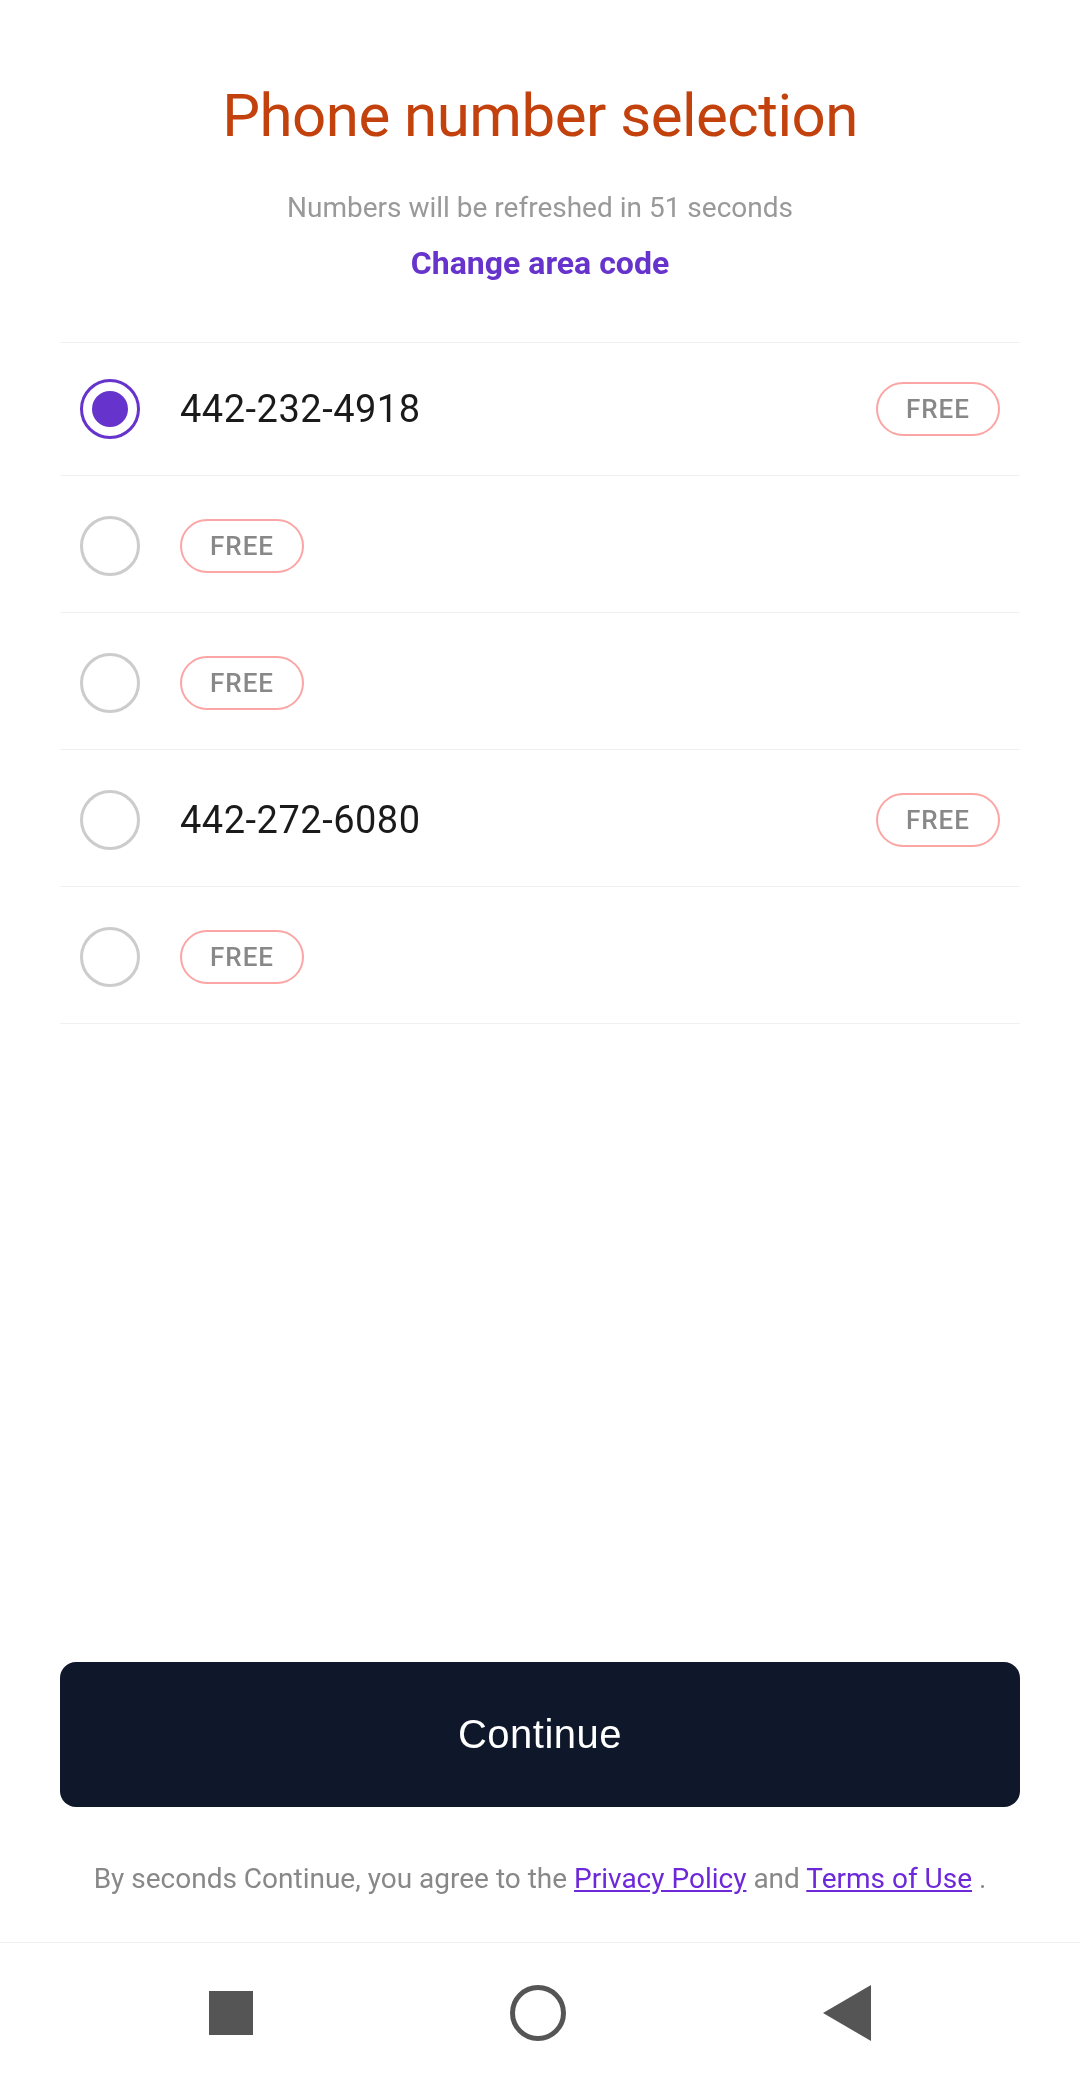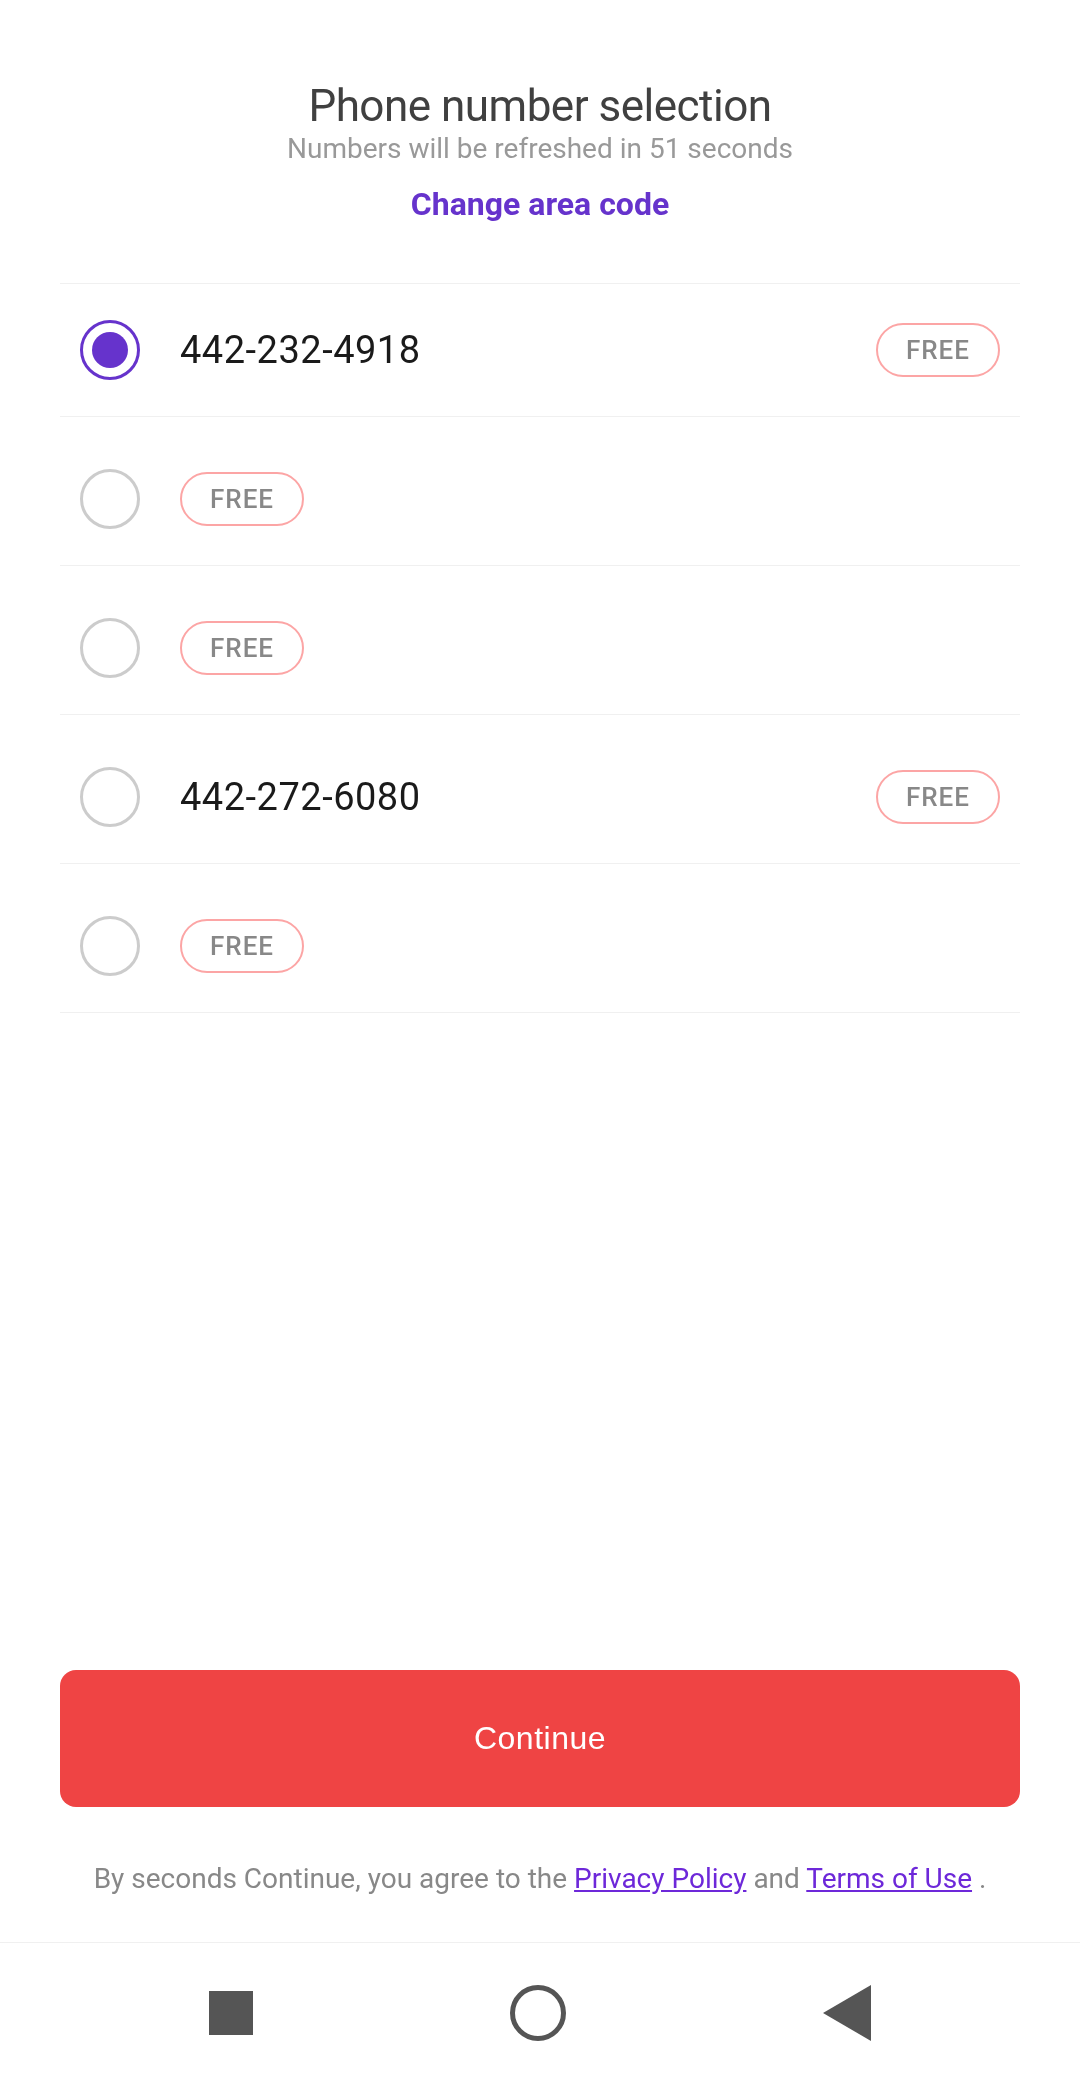--- a/index.html
+++ b/index.html
@@ -22,24 +22,25 @@
     .main-content {
       width: 100%;
       flex: 1;
       display: flex;
       flex-direction: column;
       align-items: center;
       padding: 80px 60px 40px 60px;
     }
 
     .page-title {
-      font-size: 44px;
+      font-size: 60px;
       font-weight: 400;
-      color: #404040;
-      text-align: center;
+      color: #c2410c;
+      text-align: center;
+      margin-bottom: 40px;
       letter-spacing: -0.5px;
     }
 
     .refresh-notice {
       font-size: 28px;
       color: #999999;
       text-align: center;
       margin-bottom: 20px;
     }
 
@@ -50,21 +51,21 @@
       text-decoration: none;
       cursor: pointer;
       margin-bottom: 60px;
       font-weight: bold;
     }
 
     .phone-list {
       width: 100%;
       display: flex;
       flex-direction: column;
-      gap: 16px;
+      gap: 4px;
     }
 
     .phone-item {
       display: flex;
       align-items: center;
       padding: 36px 20px;
       cursor: pointer;
       border-bottom: 1px solid #f0f0f0;
     }
 
@@ -115,26 +116,26 @@
     .bottom-section {
       width: 100%;
       padding: 0 60px 40px 60px;
       display: flex;
       flex-direction: column;
       align-items: center;
     }
 
     .continue-button {
       width: 100%;
-      background: #ef4444;
+      background: #0f172a;
       color: #ffffff;
       border: none;
       border-radius: 16px;
       padding: 50px 0;
-      font-size: 32px;
+      font-size: 40px;
       font-weight: 400;
       cursor: pointer;
       margin-bottom: 50px;
       letter-spacing: 0.5px;
       margin-top: 16px;
     }
 
     .terms-text {
       font-size: 28px;
       color: #888888;

